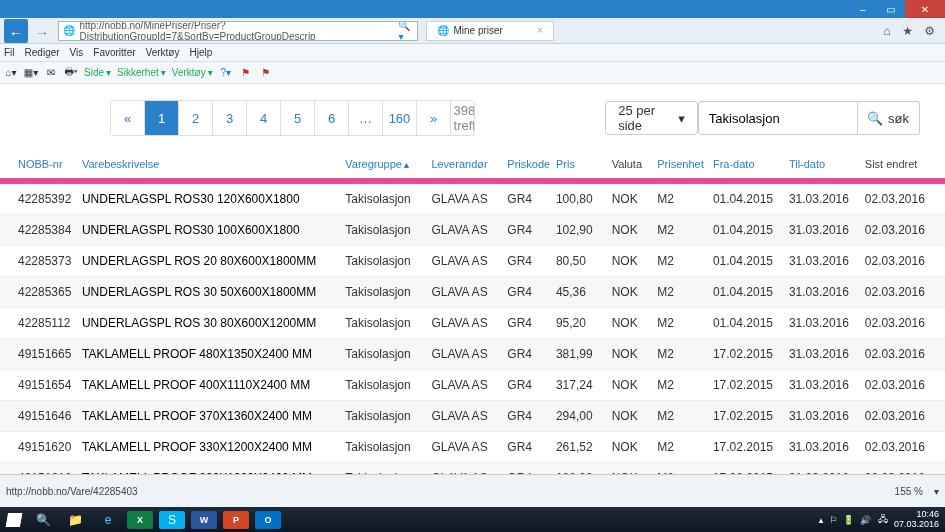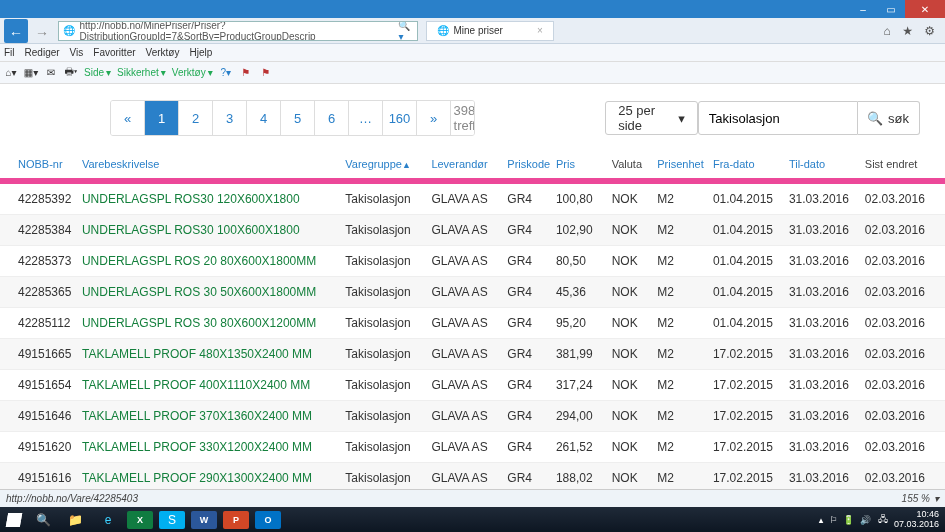--- a/index.html
+++ b/index.html
@@ -31,37 +31,37 @@
   .perpage { margin-left: 130px; height:34px; border:1px solid #ccc; border-radius:3px; padding:0 12px; display:flex; align-items:center; gap:6px; font-size:13px; color:#333; }
   .searchwrap { margin-left:auto; margin-right:25px; display:flex; }
   .searchbox { width: 160px; height:34px; border:1px solid #ccc; border-radius:3px 0 0 3px; padding:0 10px; font-size:13px; display:flex; align-items:center; color:#333; }
   .searchbtn { height:34px; border:1px solid #ccc; border-left:none; border-radius:0 3px 3px 0; padding:0 10px; display:flex; align-items:center; gap:4px; font-size:13px; color:#333; background:#fff; }
   
   .table { width: 100%; border-collapse: collapse; table-layout: fixed; }
   .table th { text-align: left; padding: 8px 6px; font-weight: normal; color: #2a80c9; border-bottom: 6px solid #ec4899; font-size: 11px; background:#fff; }
   .table th.dark { color: #444; }
   .table td { padding: 8px 6px; border-bottom: 1px solid #eee; font-size: 12px; color: #333; white-space: nowrap; overflow:hidden; }
   .table tr:nth-child(even) td { background: #f7f7f7; }
-  .table .link { color: #15803d; }
+  .table .link { color: #000000; }
   .table tr.sel .link { color: #d8bc2e; }
   .col-nobb { width: 75px; padding-left:18px !important; }
   .col-vb   { width: 260px; }
   .col-vg   { width: 85px; }
   .col-lev  { width: 75px; }
   .col-pk   { width: 48px; }
   .col-pris { width: 55px; }
   .col-val  { width: 45px; }
   .col-pe   { width: 55px; }
   .col-fra  { width: 75px; }
   .col-til  { width: 75px; }
   .col-se   { width: 85px; }
   .sort-ind { font-size:9px; }
   
-  .statusbar { position: fixed; bottom: 25px; left: 0; right: 0; height: 18px; background: #eef3f8; border-top:1px solid #ccc; display:flex; align-items:center; padding:8px 6px; font-size:10px; color:#444;font-style:italic; }
-  .statusbar .right { margin-left:auto; display:flex; align-items:center; gap:4px; }
+  .statusbar { position: fixed; bottom: 25px; left: 0; right: 0; height: 18px; background: #eef3f8; border-top:1px solid #ccc; display:flex; align-items:center; padding:16px 6px; font-size:10px; color:#444; }
+  .statusbar .right { margin-left:auto; display:flex; align-items:center; gap:11px; }
   
   .taskbar { position: fixed; bottom:0; left:0; right:0; height:25px; background: linear-gradient(#1f2a38,#0d1622); display:flex; align-items:center; }
   .taskbar .start { width:28px; height:25px; display:flex; align-items:center; justify-content:center; }
   .winlogo { width:14px; height:14px; background:
     linear-gradient(#fff,#fff); transform: skewX(-10deg); display:grid; grid-template-columns:1fr 1fr; grid-template-rows:1fr 1fr; gap:1px;}
   .winlogo div{ background:#fff; }
   .taskbar .tb { width:32px; height:25px; display:flex; align-items:center; justify-content:center; font-size:12px; color:#fff; }
   .taskbar .tb.ie { color:#3cd0ff; }
   .taskbar .tb.xl { background:#107c41; width:26px; height:18px; border-radius:2px; font-size:9px; font-weight:bold; margin:0 3px;}
   .taskbar .tb.sk { background:#00aff0; width:26px; height:18px; border-radius:2px; margin:0 3px;}

